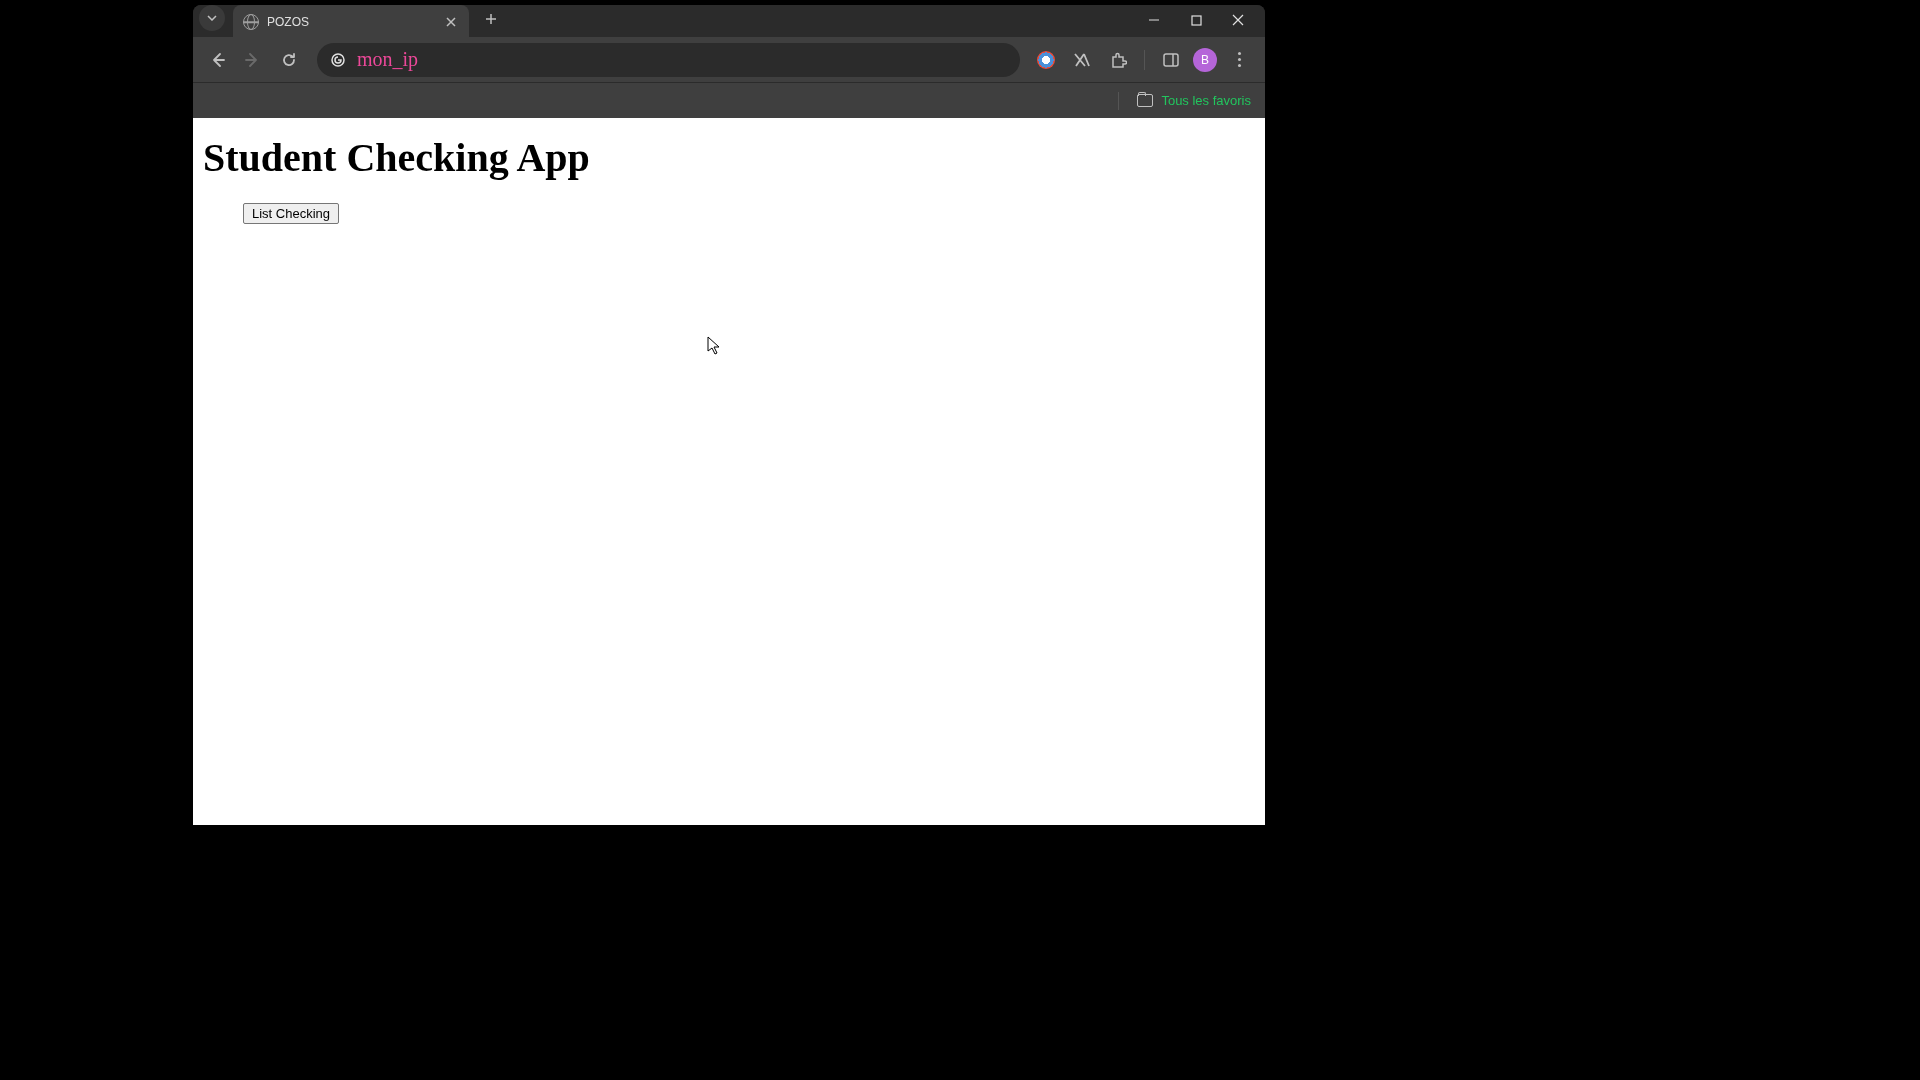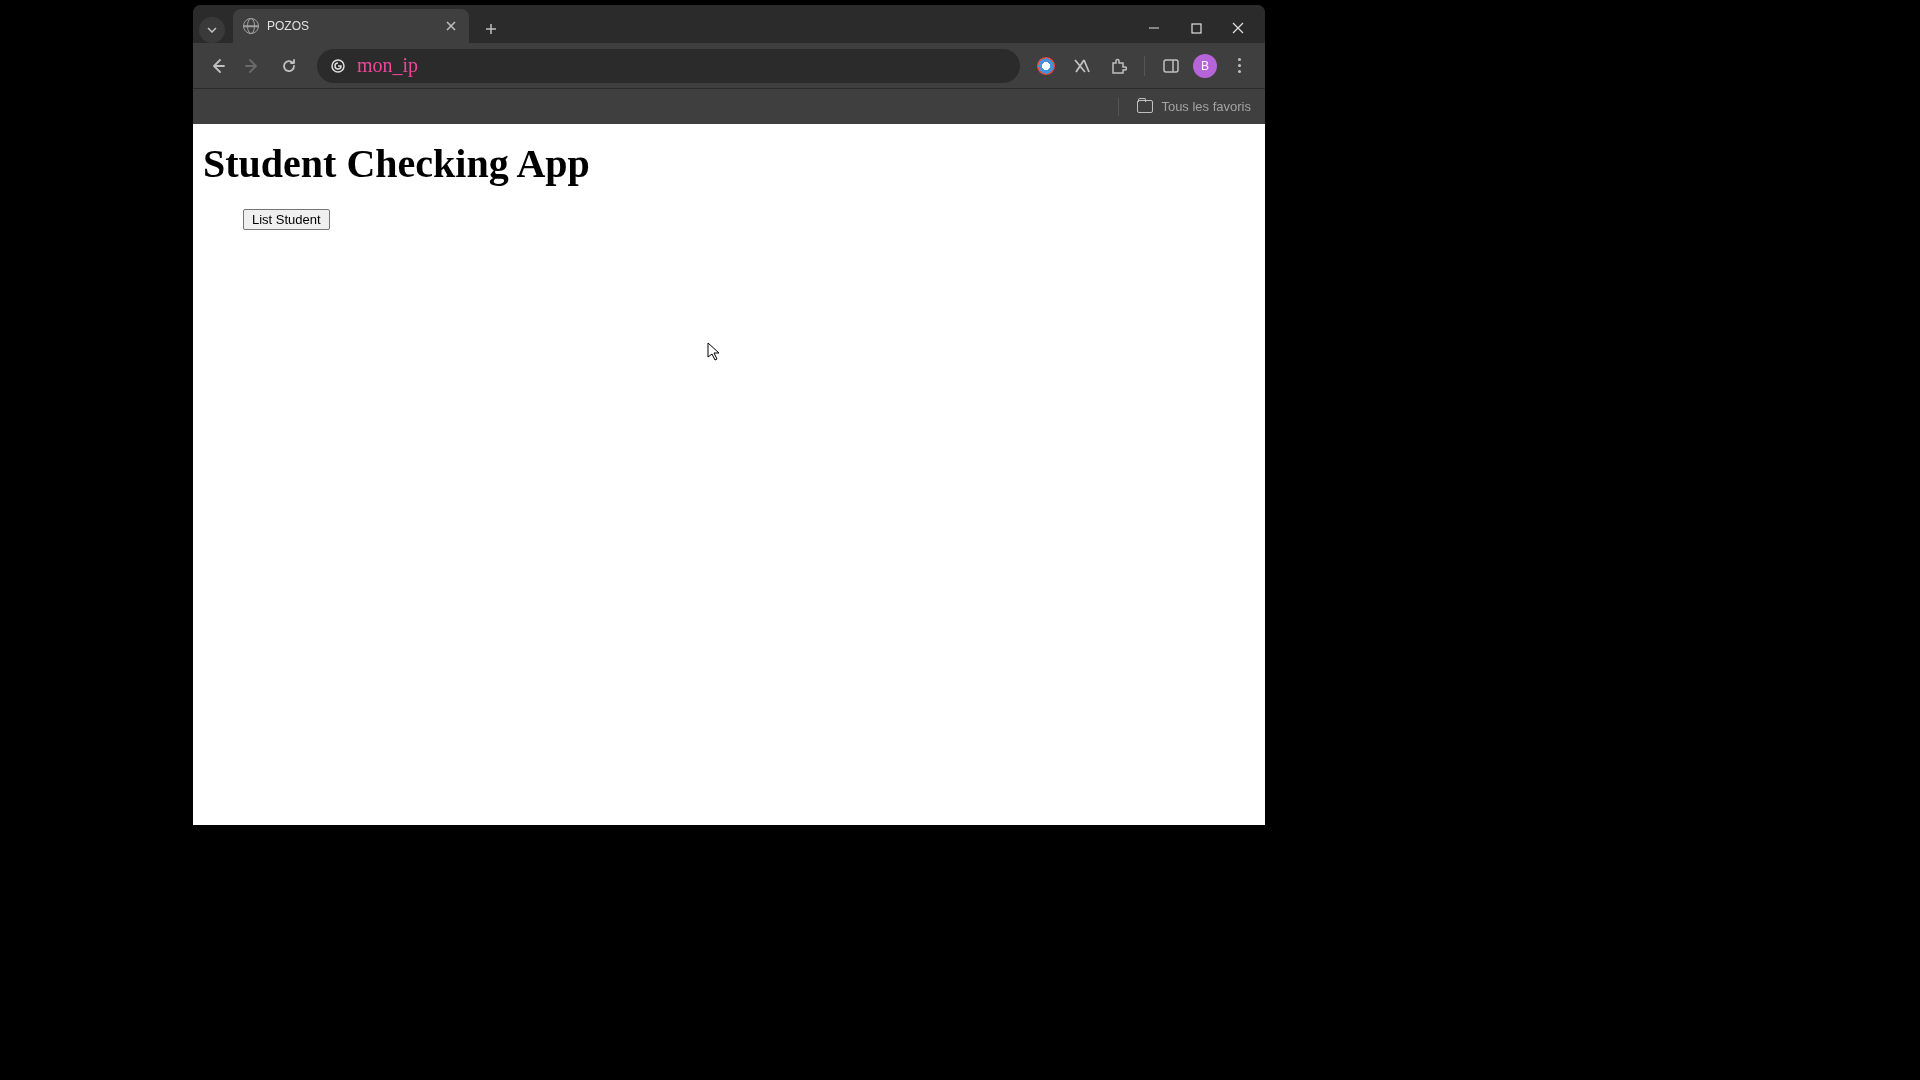--- a/index.html
+++ b/index.html
@@ -16,24 +16,24 @@
       top: 5px;
       width: 1072px;
       height: 820px;
       background: #2b2b2b;
       border-radius: 8px 8px 0 0;
       overflow: hidden;
       display: flex;
       flex-direction: column;
     }
     .tab-bar {
-      height: 38px;
+      height: 32px;
       background: #2b2b2b;
       display: flex;
-      align-items: flex-end;
+      align-items: flex-start;
       padding-left: 6px;
       gap: 2px;
     }
     .tab-dropdown {
       width: 26px;
       height: 26px;
       border-radius: 50%;
       background: #3a3a3a;
       display: flex;
       align-items: center;
@@ -235,21 +235,21 @@
     .bm-sep {
       width: 1px;
       height: 18px;
       background: #555;
       margin-right: 10px;
     }
     .bookmark-item {
       display: flex;
       align-items: center;
       gap: 8px;
-      color: #a3a3a3;
+      color: #22c55e;
       font-size: 13px;
       cursor: pointer;
     }
     .folder-icon {
       width: 16px;
       height: 13px;
       border: 1.5px solid #c0c0c0;
       border-radius: 2px;
       position: relative;
     }
@@ -401,21 +401,21 @@
   <div class="bookmarks-bar">
     <div class="bm-sep"></div>
     <div class="bookmark-item">
       <span class="folder-icon"></span>
       <span>Tous les favoris</span>
     </div>
   </div>
 
   <div class="content">
     <h1 class="page-title">Student Checking App</h1>
-    <button class="list-btn">List Student</button>
+    <button class="list-btn">List Checking</button>
 
     <div class="cursor">
       <svg width="14" height="20" viewBox="0 0 14 20">
           <path d="M1 1 L1 15 L5 12 L8 18 L10 17 L7 11 L12 11 Z" fill="#fff" stroke="#000" stroke-width="1"></path>
         </svg>
     </div>
   </div>
 
 </div>
 

